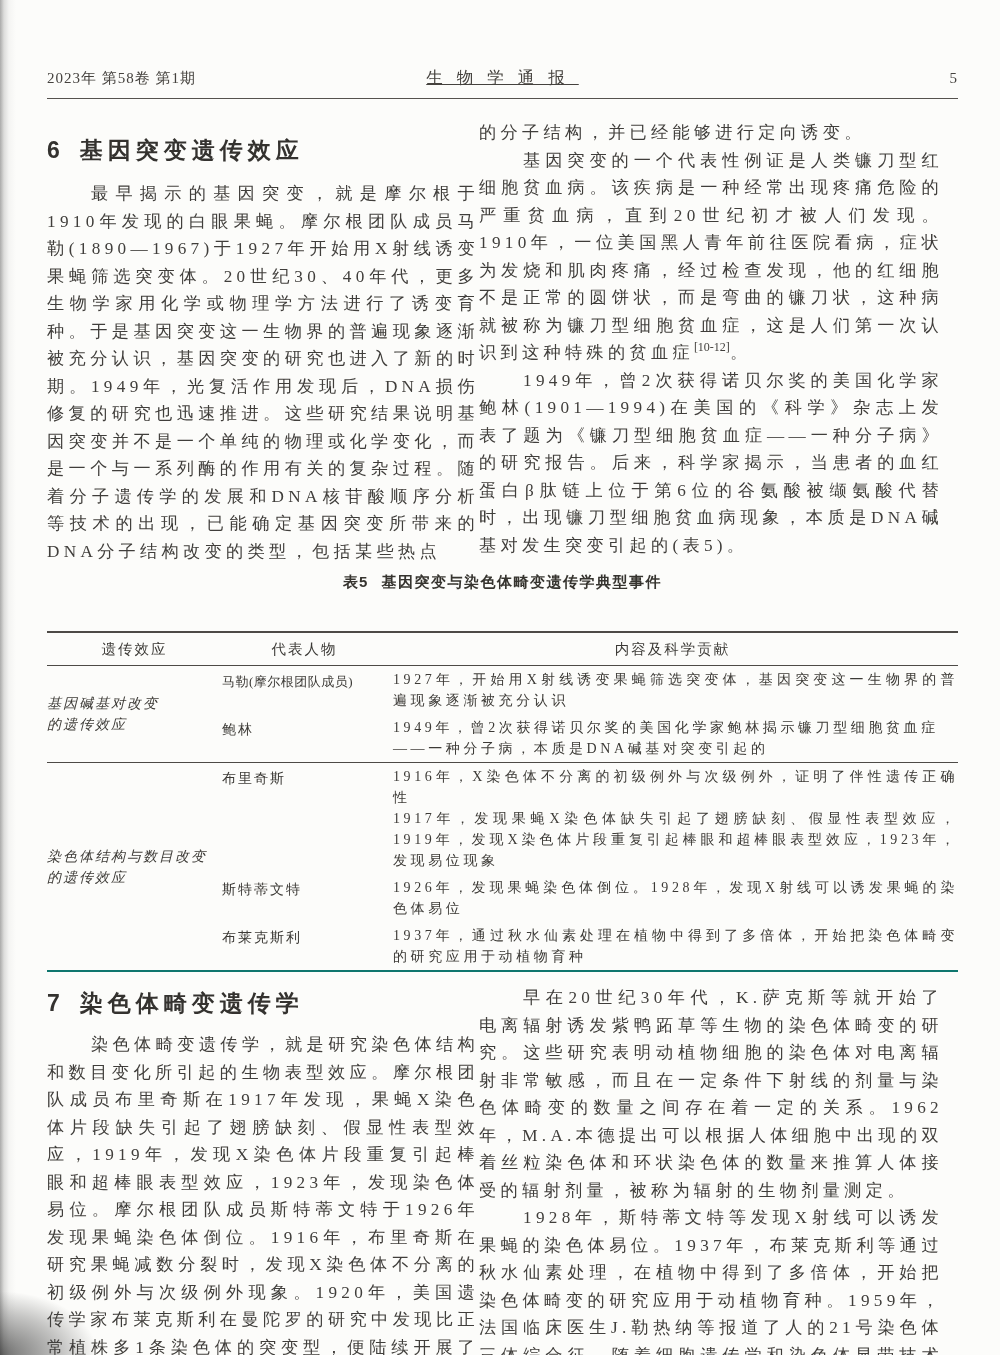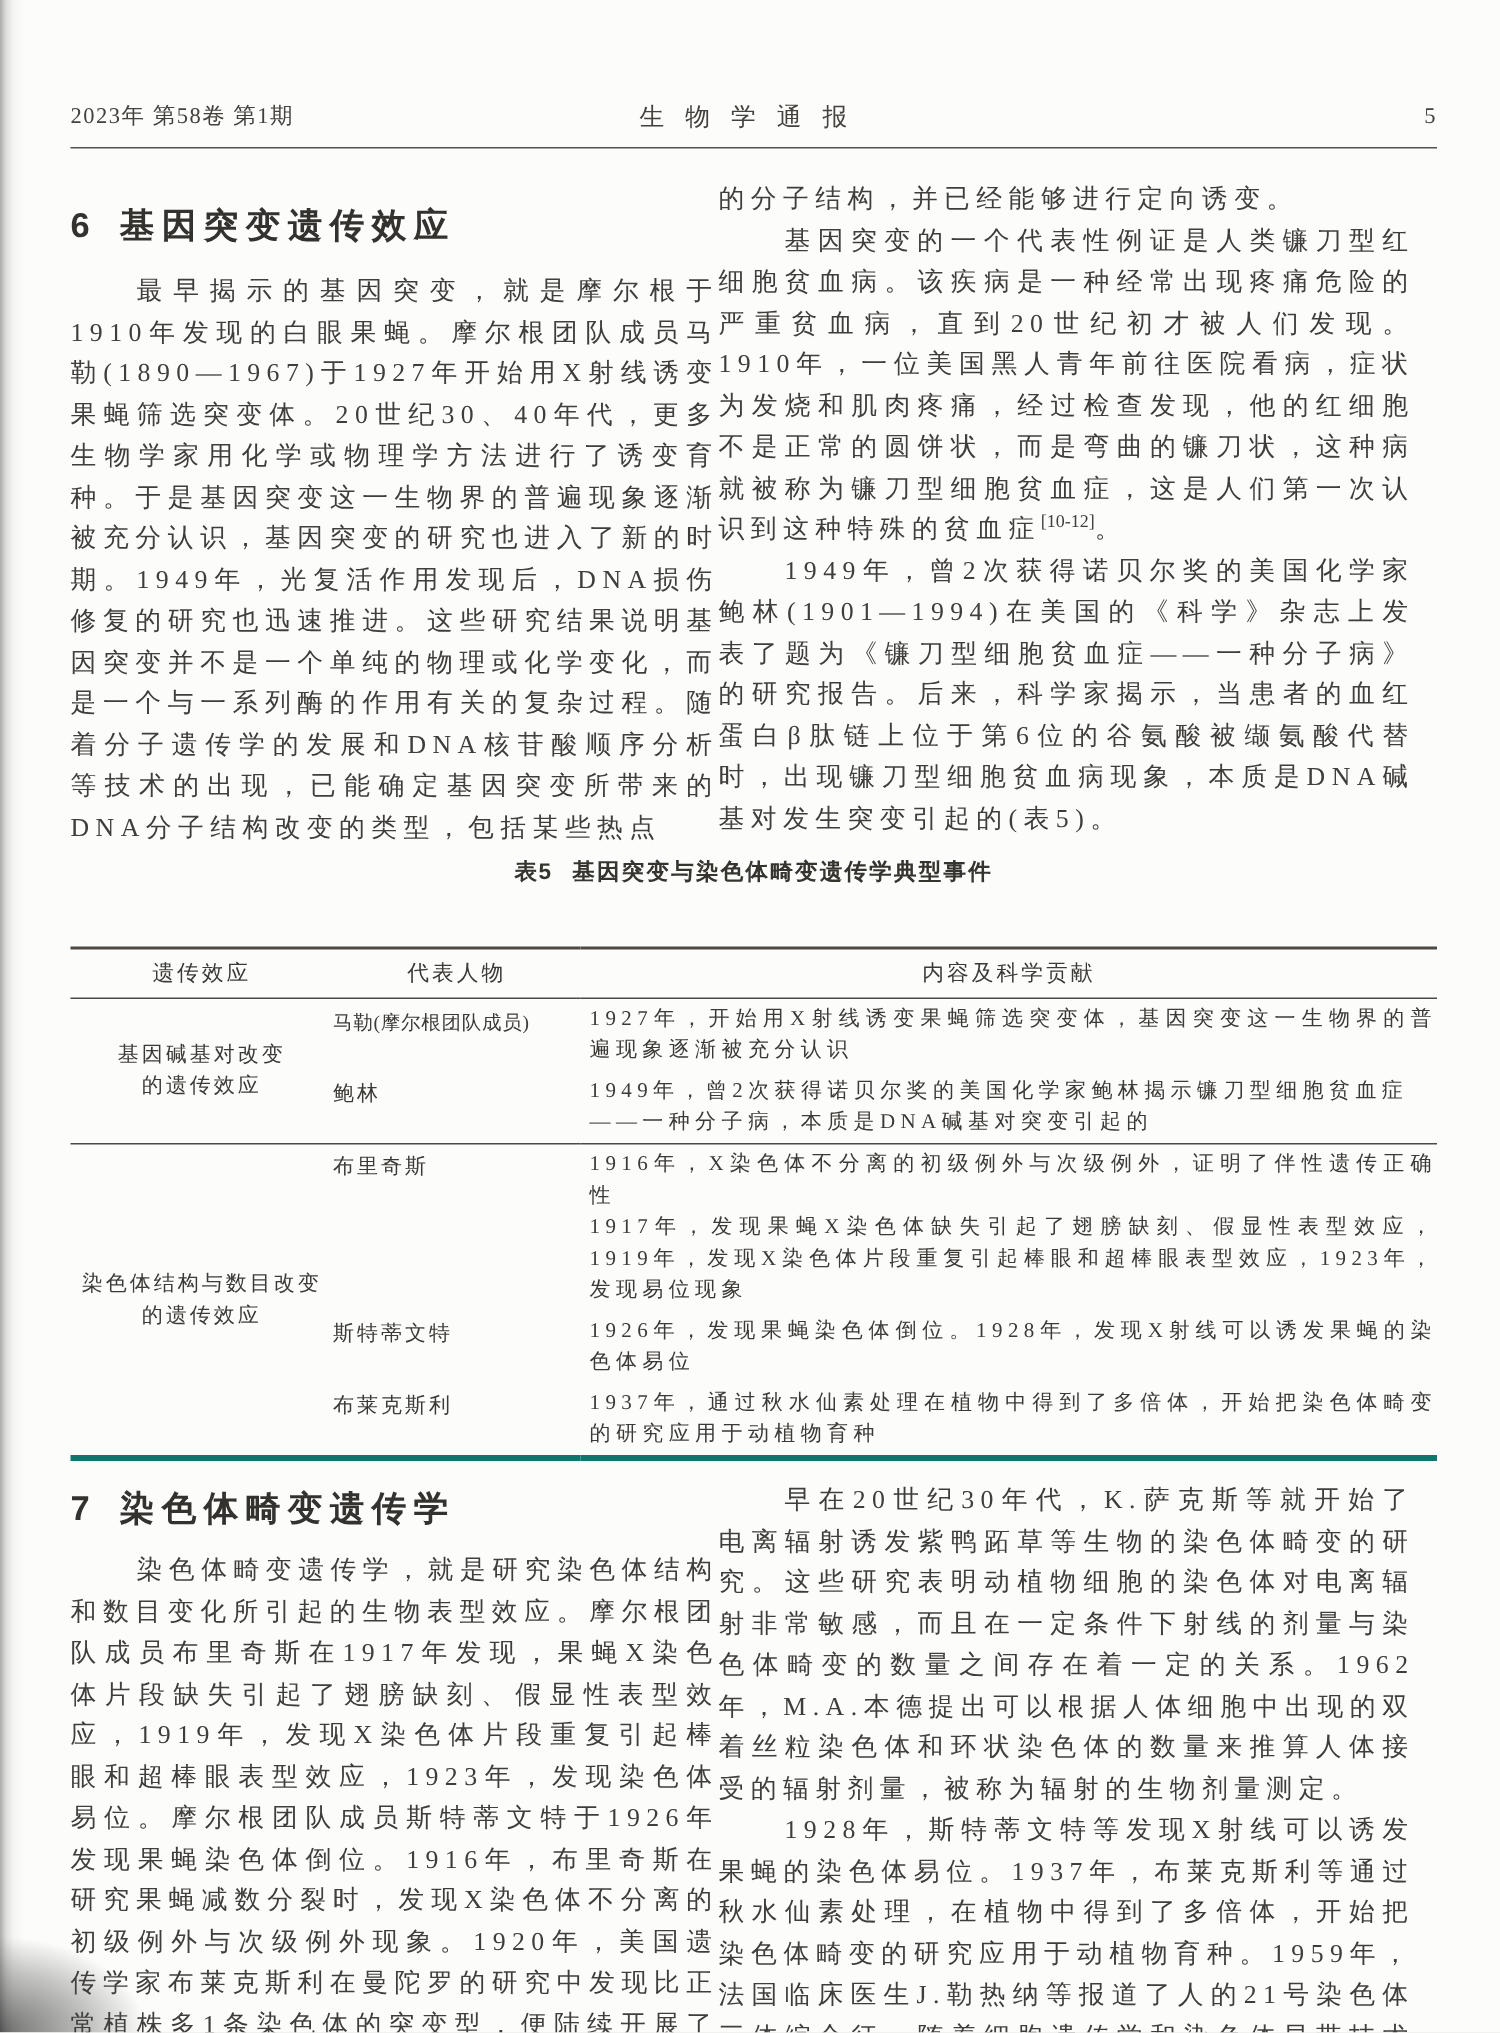--- a/index.html
+++ b/index.html
@@ -19,21 +19,21 @@
     background:radial-gradient(130px 85px at 0% 100%, rgba(25,25,25,.62), rgba(70,70,70,.30) 48%, rgba(120,120,120,0) 75%);
   }
   
   header {
     position:relative; margin:68px 42px 0 47px;
     border-bottom:1.5px solid #55524e; padding-bottom:10px;
     font-size:15px; letter-spacing:1px; color:#45423e;
     display:flex; justify-content:space-between; align-items:flex-end;
     line-height:20px;
   }
-  .journal { position:absolute; left:50%; transform:translateX(-50%); font-size:16.5px; letter-spacing:14px; }
+  .journal { position:absolute; left:50%; transform:translateX(-50%); font-size:16.5px; letter-spacing:14px;text-decoration:underline; }
   
   .twocol { display:grid; grid-template-columns:432px 464px; padding:0 42px 0 47px; }
   .twocol.top { margin-top:20px; }
   .twocol.bottom { margin-top:12px; }
   .col p { margin:0; text-align:justify; font-size:17.2px; line-height:27.5px; letter-spacing:4.3px; }
   .col p.indent { text-indent:44px; }
   h2 {
     font-family:"Liberation Sans","DejaVu Sans",sans-serif;
     font-weight:bold; font-size:23px; color:#34322f;
     letter-spacing:5px; line-height:30px; margin:16px 0 15px 0;
@@ -42,28 +42,28 @@
   .h-num { margin-right:20px; letter-spacing:0; }
   sup { font-size:12px; letter-spacing:0; line-height:0; vertical-align:super; }
   
   .tablewrap { margin:6px 42px 0 47px; }
   .tcaption {
     text-align:center; font-family:"Liberation Sans","DejaVu Sans",sans-serif;
     font-weight:bold; font-size:15px; color:#36342f; letter-spacing:1.5px;
     line-height:22px; margin-bottom:9px;
   }
   .tlabel { margin-right:13px; letter-spacing:1px; }
-  table { width:911px; border-collapse:collapse; table-layout:fixed; border-top:2px solid #4d4a46; border-bottom:4px solid #0f766e;margin-top:38px; }
+  table { width:911px; border-collapse:collapse; table-layout:fixed; border-top:2px solid #4d4a46; border-bottom:2px solid #0f766e;margin-top:38px; }
   col.c1 { width:175px; } col.c2 { width:165px; } col.c3 { width:571px; }
   th {
     font-weight:normal; font-size:14.5px; letter-spacing:2px; color:#3c3a36;
     padding:6px 0; line-height:20px; border-bottom:1.5px solid #4d4a46; text-align:center;
   }
   td { font-size:14px; color:#3c3a36; vertical-align:top; padding:3px 0; line-height:21px; }
-  td.effect { text-align:center; vertical-align:middle; letter-spacing:2px; white-space:pre-line; }
+  td.effect { vertical-align:middle; letter-spacing:2px; white-space:pre-line;font-style:italic; }
   td.person { letter-spacing:2px; padding-top:5px; }
   td.person.tight { letter-spacing:.5px; font-size:13px; white-space:nowrap; }
   td.content { text-align:justify; letter-spacing:3.6px; padding-left:6px; white-space:pre-line; }
   tr.gsep td { border-top:1px solid #4d4a46; }
 </style>
 </head>
 <body>
 
 <div class="page">
   <div class="edge-left"></div>

